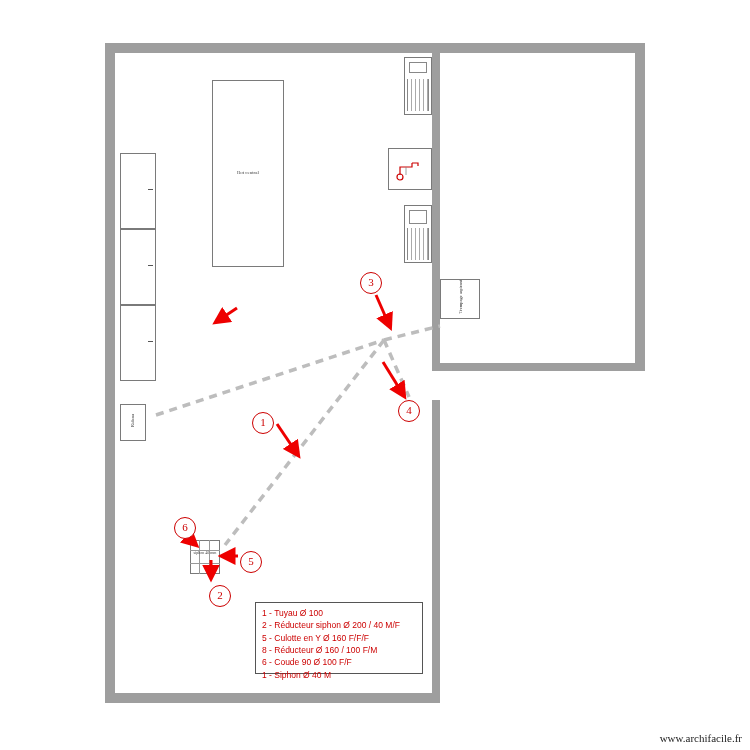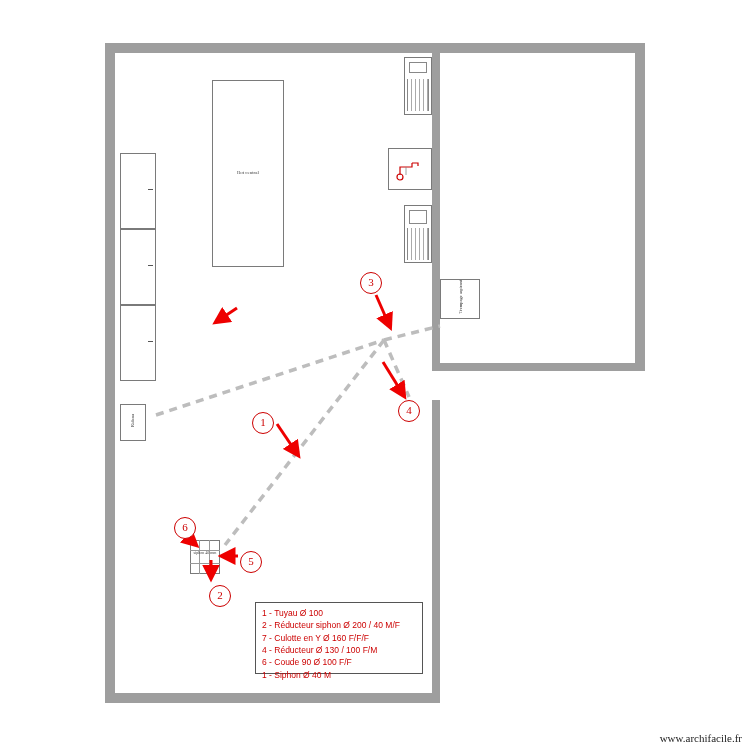--- a/index.html
+++ b/index.html
@@ -174,19 +174,19 @@
 <div class="marker" style="left:252px; top:412px;">1</div>
 <div class="marker" style="left:209px; top:585px;">2</div>
 <div class="marker" style="left:360px; top:272px;">3</div>
 <div class="marker" style="left:398px; top:400px;">4</div>
 <div class="marker" style="left:240px; top:551px;">5</div>
 <div class="marker" style="left:174px; top:517px;">6</div>
 
 <div class="legend" style="left:255px; top:602px; width:168px; height:72px;">
   <div>1 - Tuyau Ø 100</div>
   <div>2 - Réducteur siphon Ø 200 / 40 M/F</div>
-  <div>7 - Culotte en Y Ø 160 F/F/F</div>
-  <div>4 - Réducteur Ø 130 / 100 F/M</div>
+  <div>5 - Culotte en Y Ø 160 F/F/F</div>
+  <div>8 - Réducteur Ø 160 / 100 F/M</div>
   <div>6 - Coude 90 Ø 100 F/F</div>
   <div>1 - Siphon Ø 40 M</div>
 </div>
 
 <div class="watermark">www.archifacile.fr</div>
 
 </body></html>

